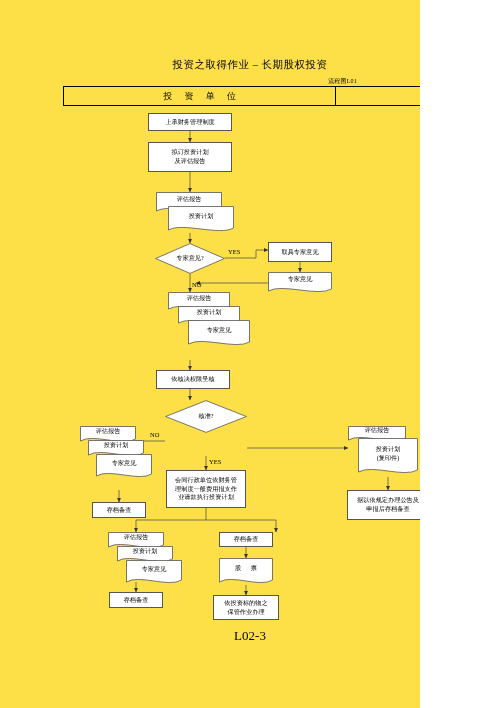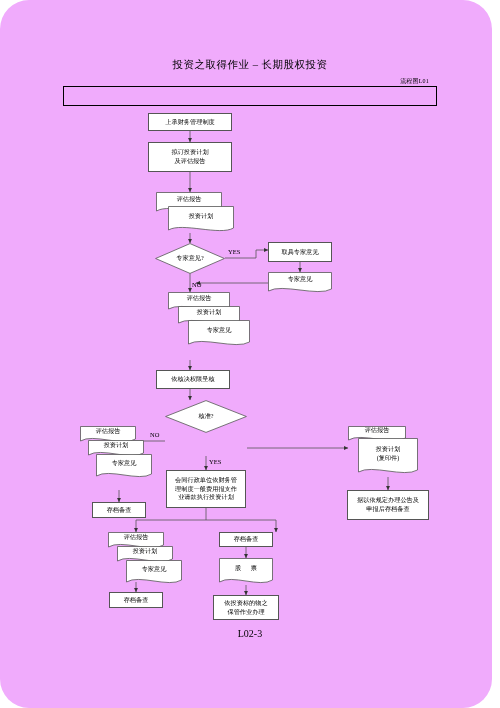--- a/index.html
+++ b/index.html
@@ -6,25 +6,24 @@
     margin: 0;
     padding: 0;
     background: #ffffff;
   }
   body {
     font-family: "Liberation Serif", "DejaVu Serif", serif;
     color: #000000;
   }
   #page {
     position: relative;
-    width: 492px;
+    width: 420px;
     height: 708px;
-    background: #f0abfc;
+    background: #fde047;
     overflow: hidden;
-    border-radius: 29px;
   }
   
   .doc-title {
     position: absolute;
     left: 0;
     top: 58px;
     width: 500px;
     text-align: center;
     font-size: 10.5px;
     letter-spacing: 0.5px;
@@ -60,21 +59,21 @@
   }
   .col-header .cell.right {
     flex: 1;
   }
   .footer-code {
     position: absolute;
     left: 0;
     top: 628px;
     width: 500px;
     text-align: center;
-    font-size: 10px;
+    font-size: 13px;
   }
   
   .node {
     position: absolute;
     box-sizing: border-box;
     display: flex;
     align-items: center;
     justify-content: center;
     text-align: center;
     font-size: 6.2px;
@@ -142,20 +141,21 @@
 </style>
 </head>
 <body>
 
 <div id="page">
 
   <div class="doc-title">投资之取得作业 – 长期股权投资</div>
   <div class="sheet-code">流程图L01</div>
 
   <div class="col-header">
+    <div class="cell left">投 资 单 位</div>
   </div>
 
   <svg id="wires" viewBox="0 0 500 708">
     <defs>
       <marker id="ah" markerWidth="7" markerHeight="7" refX="5.4" refY="2.6" orient="auto">
         <path d="M0,0 L5.6,2.6 L0,5.2 z" fill="#333"></path>
       </marker>
     </defs>
     <g stroke="#555" stroke-width="0.8" fill="none">
 

